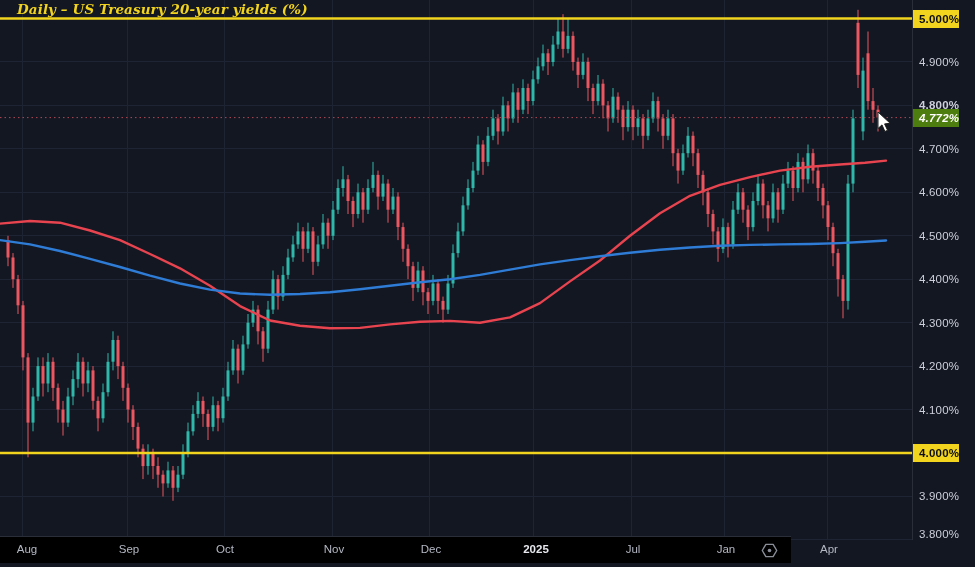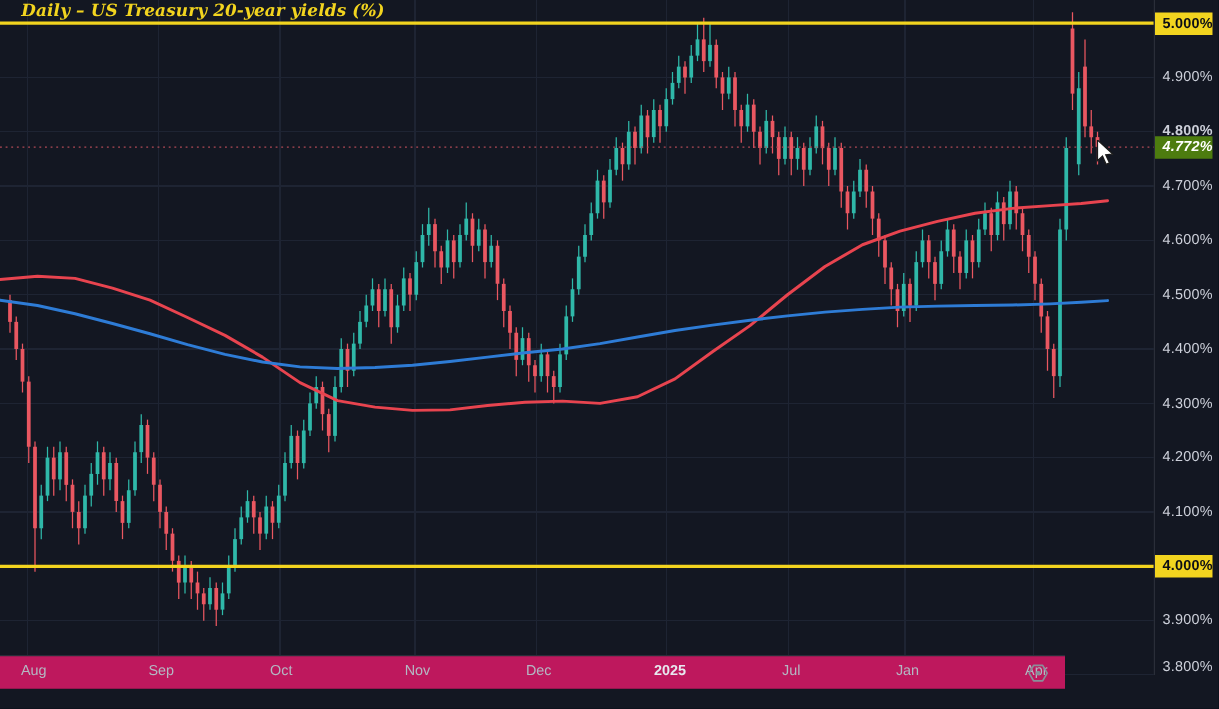--- a/index.html
+++ b/index.html
@@ -12,34 +12,34 @@
   .chart-area{position:absolute;left:0;top:0;width:930px;height:540px;overflow:hidden;}
   #plot{position:absolute;left:0;top:0;}
   .chart-title{
     position:absolute;left:17px;top:1px;z-index:6;
     font-family:"DejaVu Serif","Liberation Serif",serif;
     font-style:italic;font-weight:700;font-size:13.5px;letter-spacing:.1px;
     color:#f2d41f;white-space:nowrap;
   }
   
   .price-axis{
-    position:absolute;right:5px;top:0;width:47px;height:540px;
+    position:absolute;right:16px;top:0;width:47px;height:540px;
     border-left:1px solid #2a2e39;background:#131722;z-index:5;
   }
   .ptick{
     position:absolute;left:0;right:0;height:18px;line-height:18px;
     padding-left:6px;font-size:11.5px;color:#cdd0da;letter-spacing:.2px;
     white-space:nowrap;
   }
   .ptick.badge-yellow{background:#f2d41f;color:#0c0e15;font-weight:700;z-index:2;}
   .ptick.badge-red{background:#4d7c0f;color:#ffffff;font-weight:700;font-style:italic;z-index:3;}
   
   .time-axis{
-    position:absolute;left:0;bottom:16px;width:852px;height:27px;
-    border-top:1px solid #2a2e39;background:#be185d;z-index:5;
+    position:absolute;left:0;bottom:4px;width:791px;height:27px;
+    border-top:1px solid #2a2e39;background:#000000;z-index:5;
   }
   .ttick{
     position:absolute;top:6px;transform:translateX(-50%);
     font-size:11.5px;color:#b4b8c3;white-space:nowrap;
   }
   .ttick.year{color:#e7e9ef;font-weight:700;}
   .axis-gear{
     position:absolute;right:13px;top:4px;width:18px;height:18px;z-index:7;
     display:flex;align-items:center;justify-content:center;cursor:pointer;
   }

